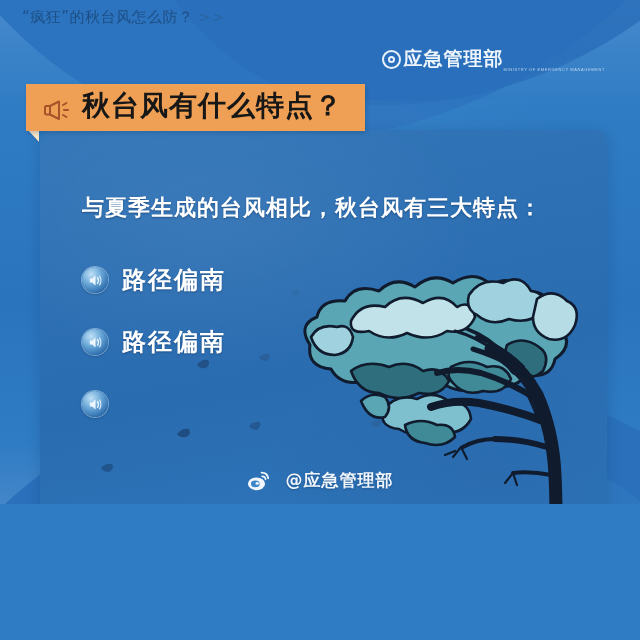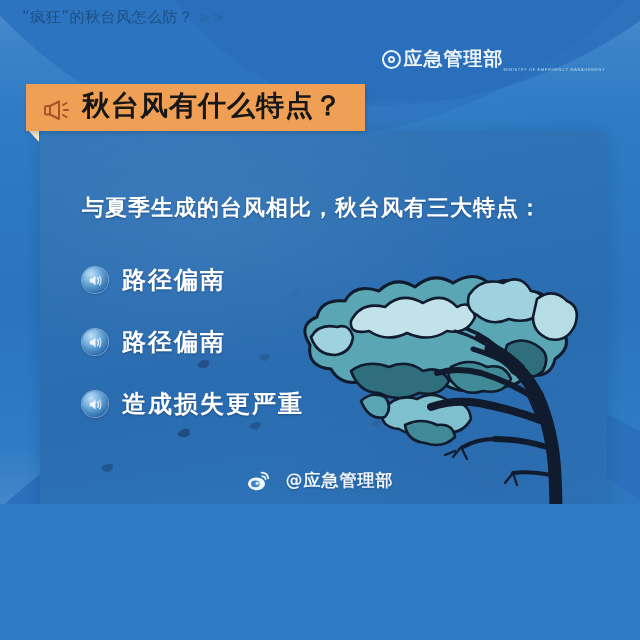--- a/index.html
+++ b/index.html
@@ -225,21 +225,20 @@
       <span class="bullet-label">路径偏南</span>
     </div>
     <div class="bullet">
       <span class="bullet-icon">
         <svg width="15" height="13" viewBox="0 0 15 13">
           <path d="M7.5 1.6 L4.3 4.4 L1.8 4.4 L1.8 8.6 L4.3 8.6 L7.5 11.4 Z" fill="#eef7ff"></path>
           <path d="M9.6 3.6 Q11.4 6.5 9.6 9.4" fill="none" stroke="#eef7ff" stroke-width="1.3" stroke-linecap="round"></path>
           <path d="M11.6 2.1 Q14.2 6.5 11.6 10.9" fill="none" stroke="#eef7ff" stroke-width="1.2" stroke-linecap="round" opacity=".85"></path>
         </svg>
       </span>
-      <span class="bullet-label">造成损失更严重</span>
     </div>
   </div>
 
   <svg class="tree" viewBox="0 0 370 345">
     <g stroke="#101b2e" stroke-width="3" stroke-linejoin="round">
       <path d="M55 120 Q42 100 62 92 Q66 74 90 76 Q100 58 124 66 Q140 50 160 62 Q178 46 198 58
                Q220 44 236 60 Q258 48 268 68 Q292 62 294 84 Q312 86 308 106 Q318 122 300 134
                Q296 154 272 150 Q256 168 232 158 Q212 172 190 160 Q170 174 150 160 Q128 172 110 156
                Q86 162 76 144 Q52 142 55 120 Z" fill="#5aa6b4"></path>
     </g>

